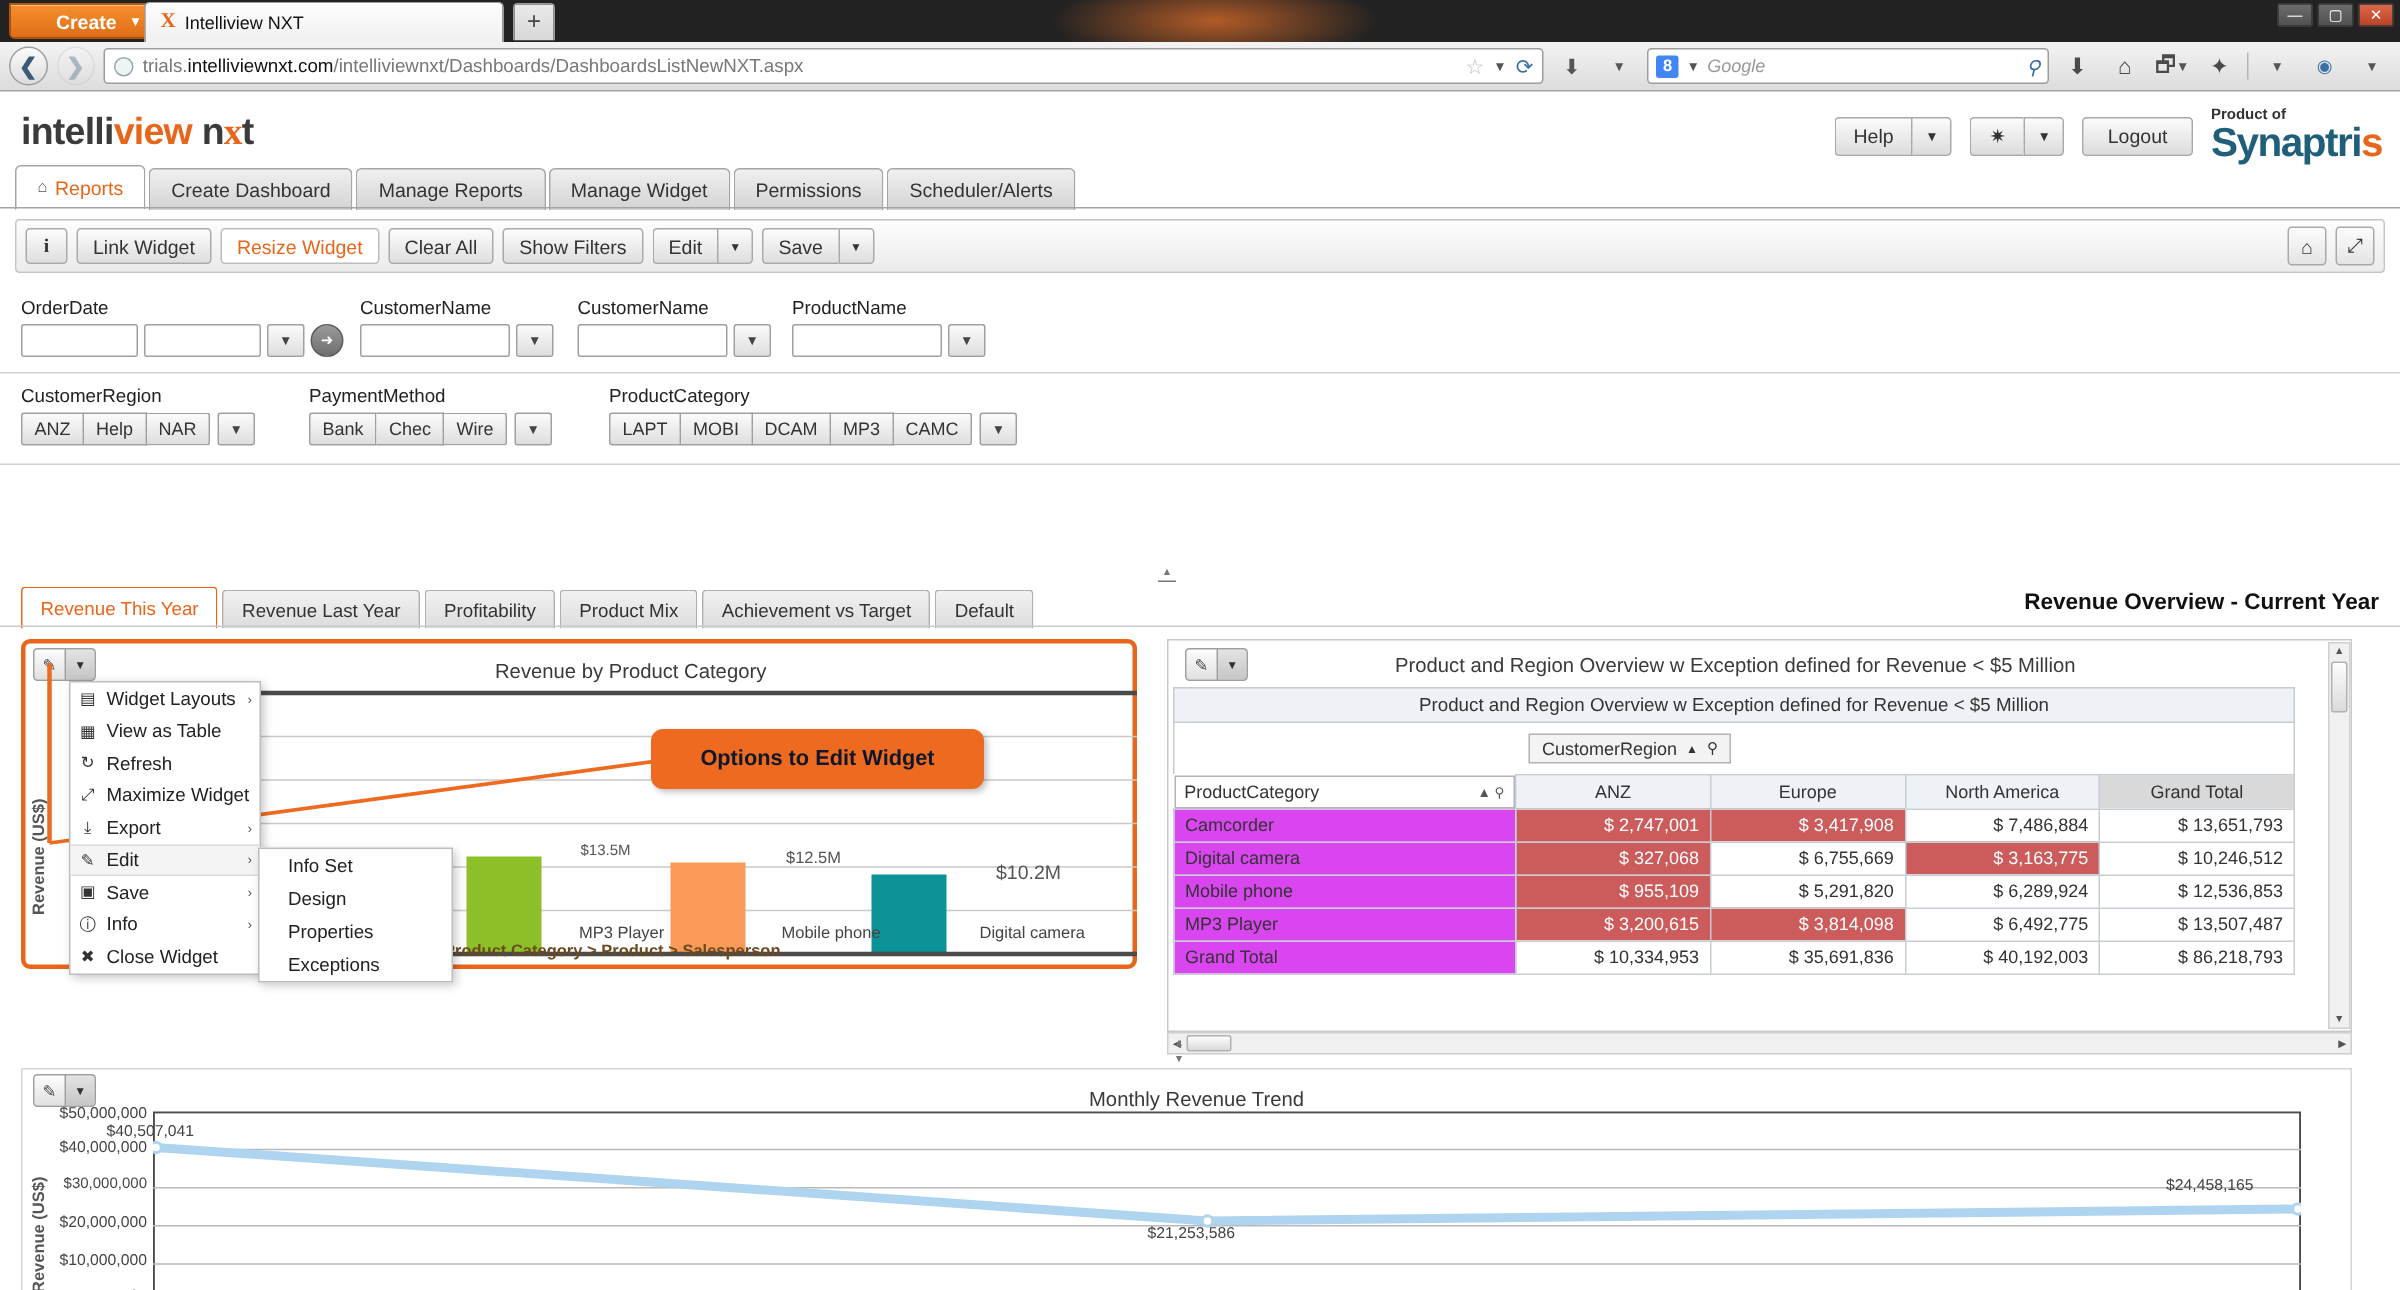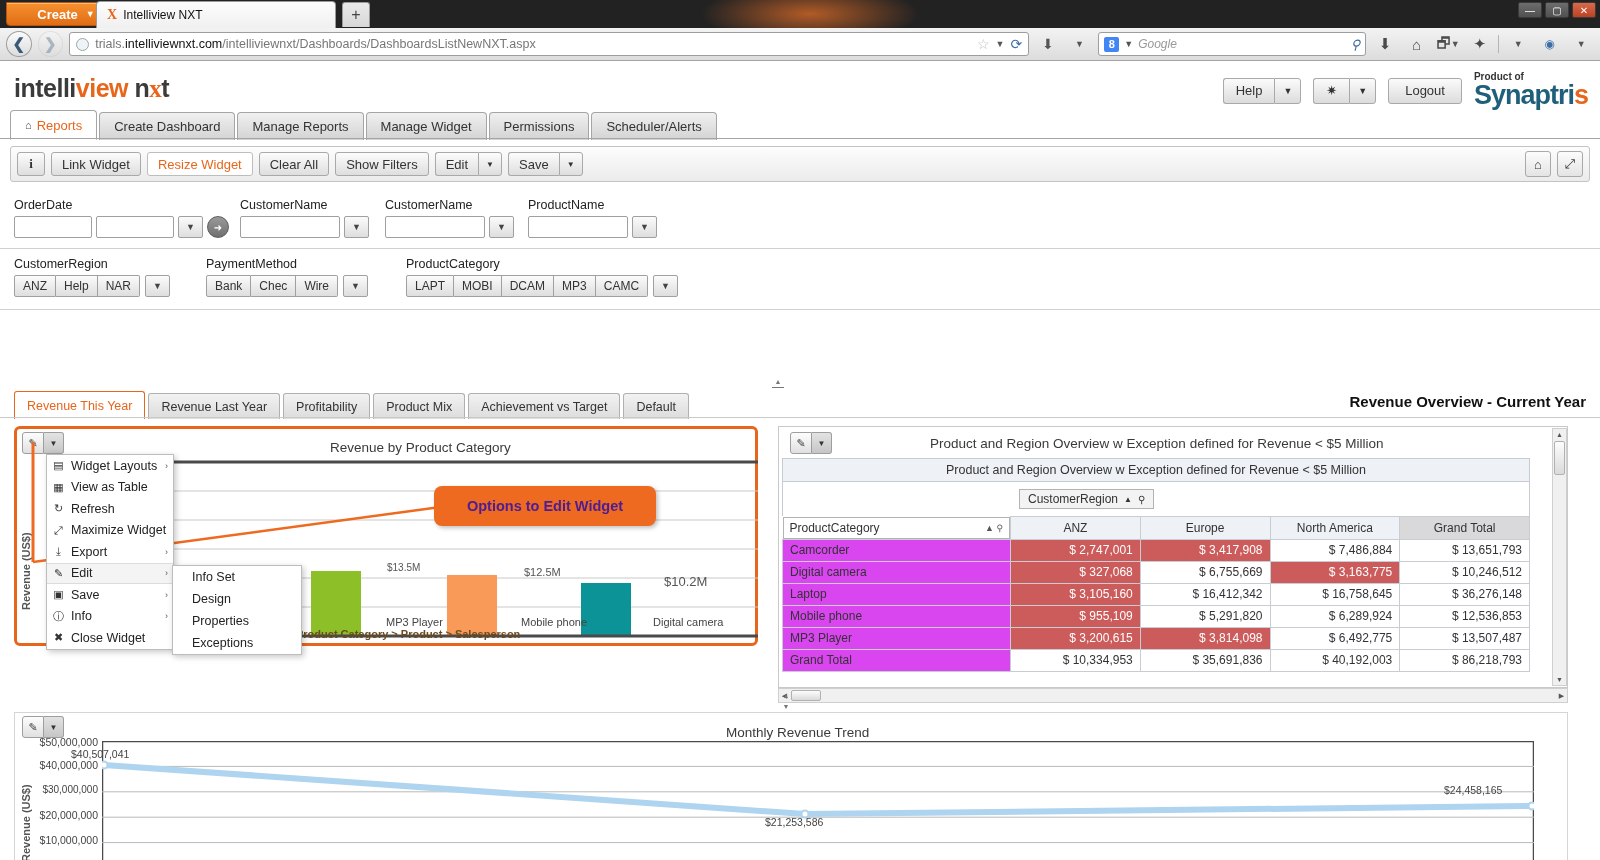--- a/index.html
+++ b/index.html
@@ -186,21 +186,21 @@
   .submenu{
     position:absolute; left:172px; top:503px; width:130px; height:90px;
     background:#fff; border:1px solid #bdbdbd; box-shadow:2px 2px 6px rgba(0,0,0,.22); z-index:61;
     font-size:12.5px; color:#222;
   }
   .subitem{ height:22px; display:flex;align-items:center; padding:0 0 0 19px;}
 
   
   .callout{
     position:absolute; left:434px; top:424px; width:222px; height:40px;
-    background:#ee6a20; border-radius:8px; color:#4c1d95; font-weight:bold; font-size:14.5px;
+    background:#ee6a20; border-radius:8px; color:#0f172a; font-weight:bold; font-size:14.5px;
     display:flex; align-items:center; justify-content:center; z-index:40;
     box-shadow:2px 2px 4px rgba(0,0,0,.25);
   }
 
   
   .axis-ylabel{
     position:absolute; writing-mode:vertical-rl; transform:rotate(180deg);
     font-size:11px; font-weight:bold; color:#555;
   }
 
@@ -694,27 +694,20 @@
           <td class="num">$ 13,651,793</td>
         </tr>
         <tr>
           <td class="rowhdr">Digital camera</td>
           <td class="num exc">$ 327,068</td>
           <td class="num">$ 6,755,669</td>
           <td class="num exc">$ 3,163,775</td>
           <td class="num">$ 10,246,512</td>
         </tr>
         <tr>
-          <td class="rowhdr">Laptop</td>
-          <td class="num exc">$ 3,105,160</td>
-          <td class="num">$ 16,412,342</td>
-          <td class="num">$ 16,758,645</td>
-          <td class="num">$ 36,276,148</td>
-        </tr>
-        <tr>
           <td class="rowhdr">Mobile phone</td>
           <td class="num exc">$ 955,109</td>
           <td class="num">$ 5,291,820</td>
           <td class="num">$ 6,289,924</td>
           <td class="num">$ 12,536,853</td>
         </tr>
         <tr>
           <td class="rowhdr">MP3 Player</td>
           <td class="num exc">$ 3,200,615</td>
           <td class="num exc">$ 3,814,098</td>

